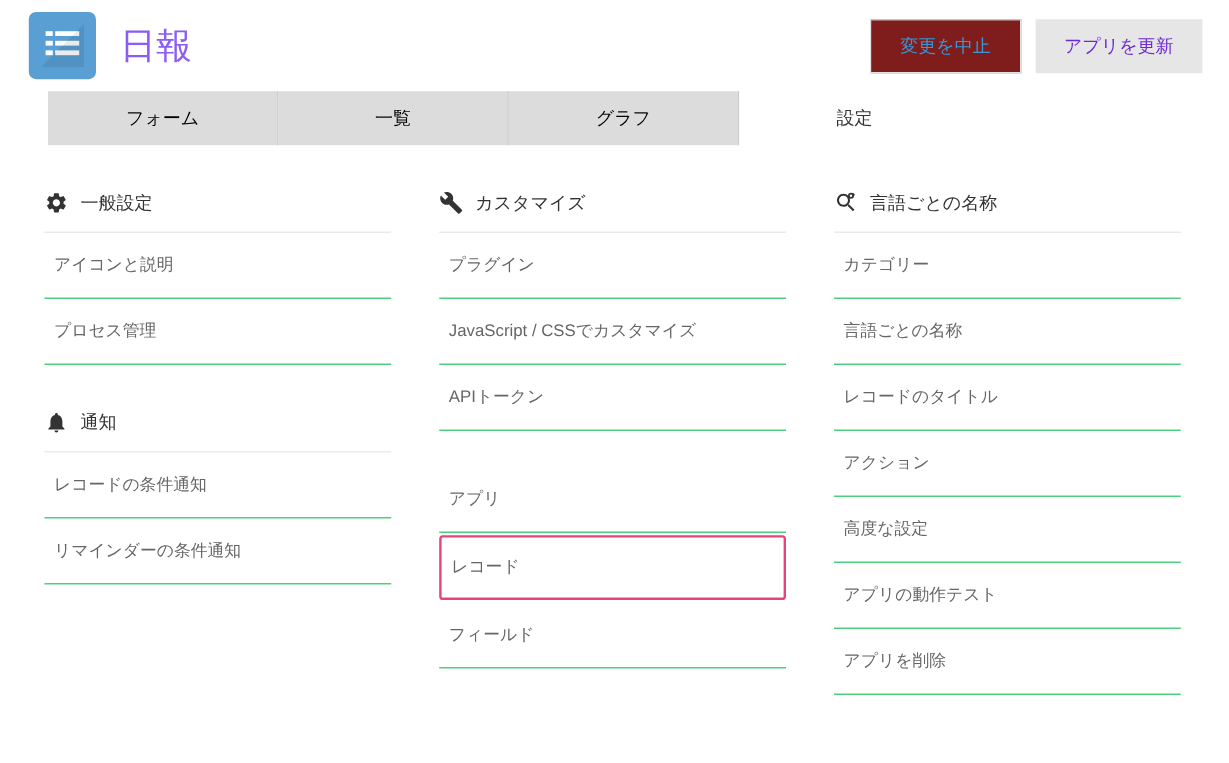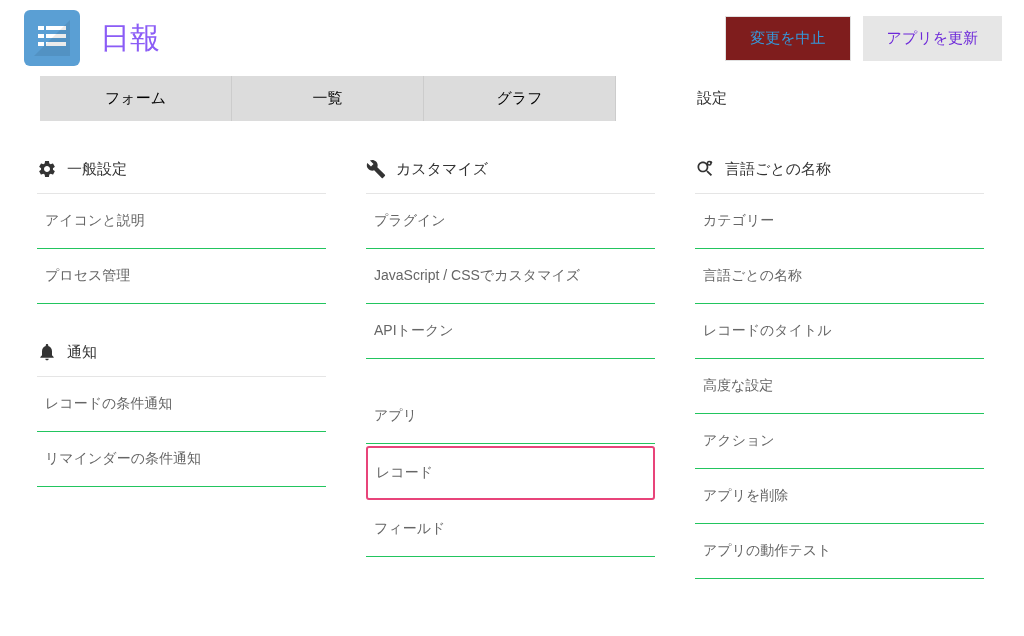--- a/index.html
+++ b/index.html
@@ -216,20 +216,20 @@
             <path d="M15.5 14h-.79l-.28-.27C15.41 12.59 16 11.11 16 9.5 16 5.91 13.09 3 9.5 3S3 5.91 3 9.5 5.91 16 9.5 16c1.61 0 3.09-.59 4.23-1.57l.27.28v.79l5 4.99L20.49 19l-4.99-5zm-6 0C7.01 14 5 11.99 5 9.5S7.01 5 9.5 5 14 7.01 14 9.5 11.99 14 9.5 14z M19 2 l2 2 l-2 2 l-2 -2 z"></path>
             <circle cx="17" cy="5" r="3" fill="#333"></circle>
             <circle cx="17" cy="5" r="1.2" fill="#fff"></circle>
           </svg>
         </span>
         <span class="section-title">言語ごとの名称</span>
       </div>
       <div class="section-item">カテゴリー</div>
       <div class="section-item">言語ごとの名称</div>
       <div class="section-item">レコードのタイトル</div>
+      <div class="section-item">アクション</div>
       <div class="section-item">高度な設定</div>
-      <div class="section-item">アクション</div>
+      <div class="section-item">アプリの動作テスト</div>
       <div class="section-item">アプリを削除</div>
-      <div class="section-item">アプリの動作テスト</div>
     </div>
   </div>
 
 </div>
 
 </body></html>

